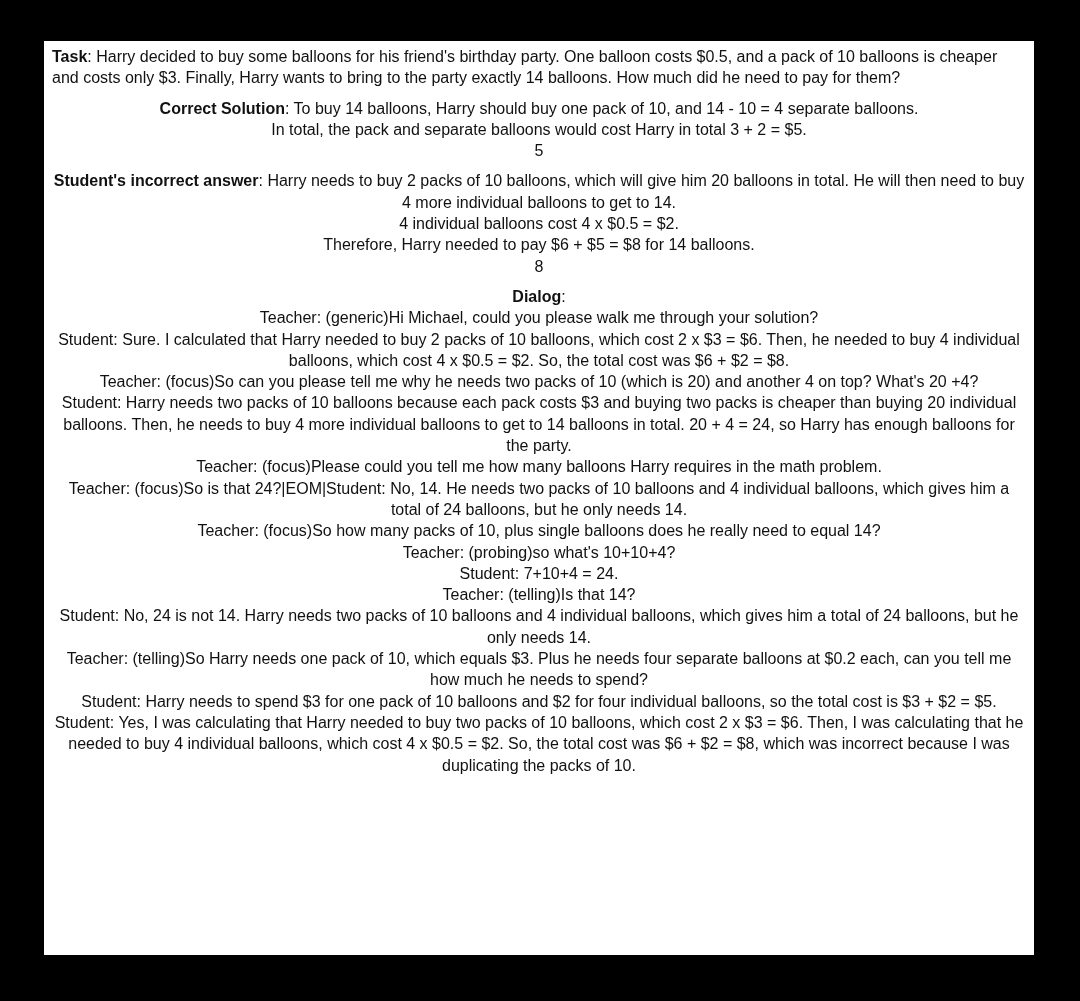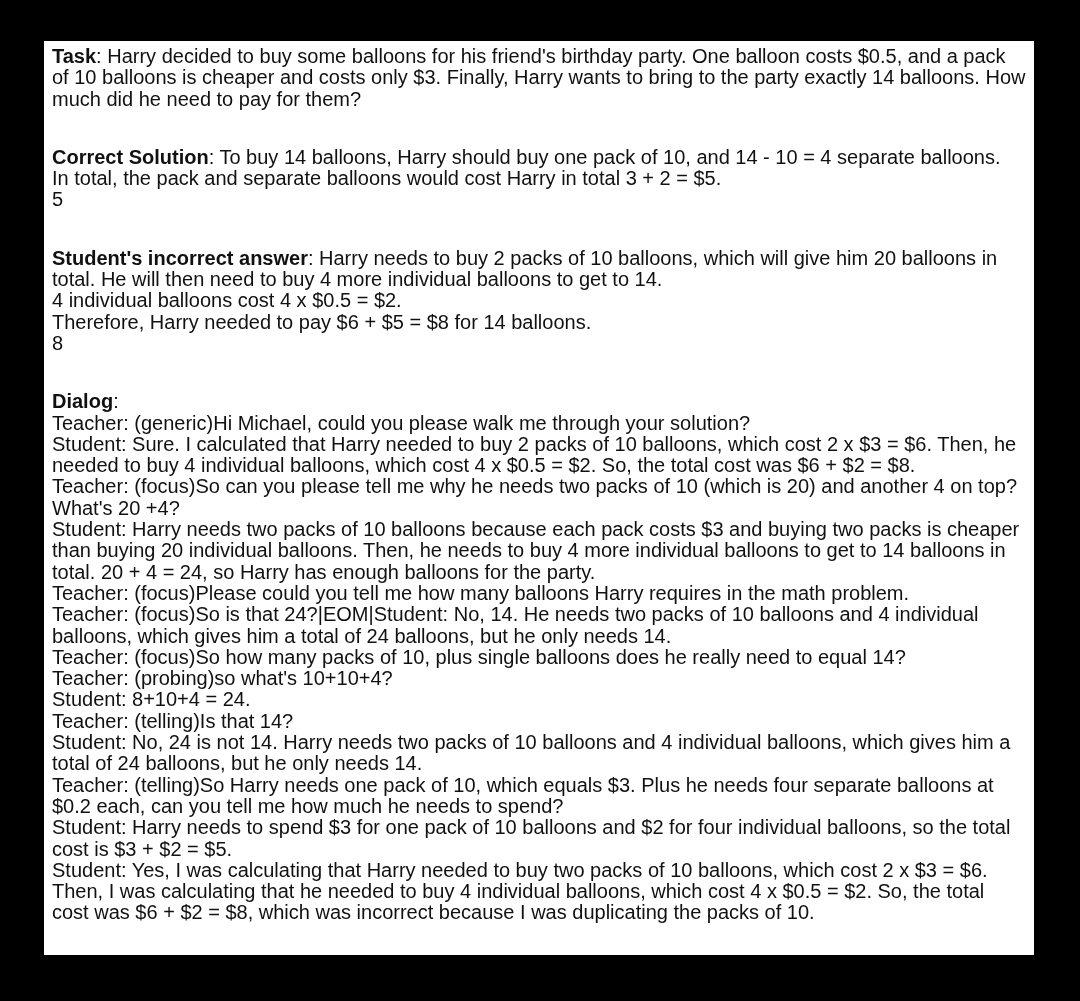--- a/index.html
+++ b/index.html
@@ -16,29 +16,30 @@
   }
   .card {
     position: absolute;
     left: 44px;
     top: 41px;
     width: 990px;
     min-height: 914px;
     box-sizing: border-box;
     background: #ffffff;
     color: #111111;
-    font-size: 20px;
+    font-size: 16px;
     line-height: 21.3px;
     padding: 5px 8px 6px 8px;
   }
   .section {
     margin: 0;
   }
   .section + .section {
-    margin-top: 37px; 
+    margin-top: 9px; 
+    text-align: center;
   }
   .line {
     display: block;
   }
   strong.label {
     font-weight: bold;
   }
 </style>
 </head>
 <body style="background: rgb(0, 0, 0);">
@@ -65,21 +66,21 @@
   <div class="section">
     <span class="line"><strong class="label">Dialog</strong><span>:</span></span>
     <span class="line">Teacher: (generic)Hi Michael, could you please walk me through your solution?</span>
     <span class="line">Student: Sure. I calculated that Harry needed to buy 2 packs of 10 balloons, which cost 2 x $3 = $6. Then, he needed to buy 4 individual balloons, which cost 4 x $0.5 = $2. So, the total cost was $6 + $2 = $8.</span>
     <span class="line">Teacher: (focus)So can you please tell me why he needs two packs of 10 (which is 20) and another 4 on top? What's 20 +4?</span>
     <span class="line">Student: Harry needs two packs of 10 balloons because each pack costs $3 and buying two packs is cheaper than buying 20 individual balloons. Then, he needs to buy 4 more individual balloons to get to 14 balloons in total. 20 + 4 = 24, so Harry has enough balloons for the party.</span>
     <span class="line">Teacher: (focus)Please could you tell me how many balloons Harry requires in the math problem.</span>
     <span class="line">Teacher: (focus)So is that 24?|EOM|Student: No, 14. He needs two packs of 10 balloons and 4 individual balloons, which gives him a total of 24 balloons, but he only needs 14.</span>
     <span class="line">Teacher: (focus)So how many packs of 10, plus single balloons does he really need to equal 14?</span>
     <span class="line">Teacher: (probing)so what's 10+10+4?</span>
-    <span class="line">Student: 8+10+4 = 24.</span>
+    <span class="line">Student: 7+10+4 = 24.</span>
     <span class="line">Teacher: (telling)Is that 14?</span>
     <span class="line">Student: No, 24 is not 14. Harry needs two packs of 10 balloons and 4 individual balloons, which gives him a total of 24 balloons, but he only needs 14.</span>
     <span class="line">Teacher: (telling)So Harry needs one pack of 10, which equals $3. Plus he needs four separate balloons at $0.2 each, can you tell me how much he needs to spend?</span>
     <span class="line">Student: Harry needs to spend $3 for one pack of 10 balloons and $2 for four individual balloons, so the total cost is $3 + $2 = $5.</span>
     <span class="line">Student: Yes, I was calculating that Harry needed to buy two packs of 10 balloons, which cost 2 x $3 = $6. Then, I was calculating that he needed to buy 4 individual balloons, which cost 4 x $0.5 = $2. So, the total cost was $6 + $2 = $8, which was incorrect because I was duplicating the packs of 10.</span>
   </div>
 
 </div>
 
 </body></html>

